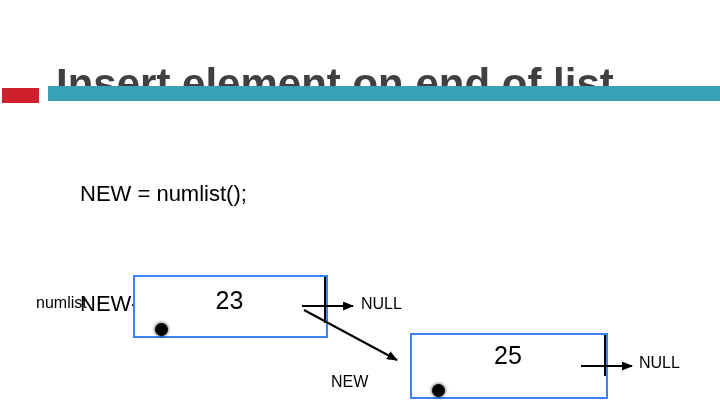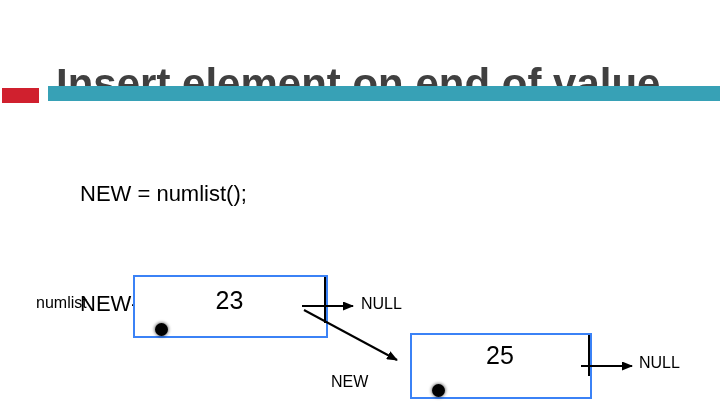--- a/index.html
+++ b/index.html
@@ -65,21 +65,21 @@
   
   .node {
     position: absolute;
     box-sizing: border-box;
     border: 2px solid #3b82f6;
     background: #ffffff;
     display: flex;
     flex-direction: column;
   }
   .node1 { left: 133px; top: 275px; width: 195px; height: 63px; }
-  .node2 { left: 410px; top: 333px; width: 182px; height: 66px; gap: 8px; }
+  .node2 { left: 410px; top: 333px; width: 198px; height: 66px; gap: 8px; }
   .cell-value {
     flex: 1;
     border-right: 2px solid #000000;
     display: flex;
     align-items: center;
     justify-content: center;
     font-size: 25px;
     color: #000000;
   }
   .cell-ptr {
@@ -102,21 +102,21 @@
     left: 0; top: 0;
     width: 720px; height: 405px;
     pointer-events: none;
   }
 </style>
 </head>
 <body>
 
 <div class="slide">
 
-  <h1 class="title">Insert element on end of value</h1>
+  <h1 class="title">Insert element on end of list</h1>
 
   <div class="accent-red"></div>
   <div class="accent-teal"></div>
 
   <div class="code">
     <div>NEW = numlist();</div>
     <div>NEW-&gt;value = 25;</div>
     <div>NEW-&gt;next = NULL;</div>
     
   </div>

